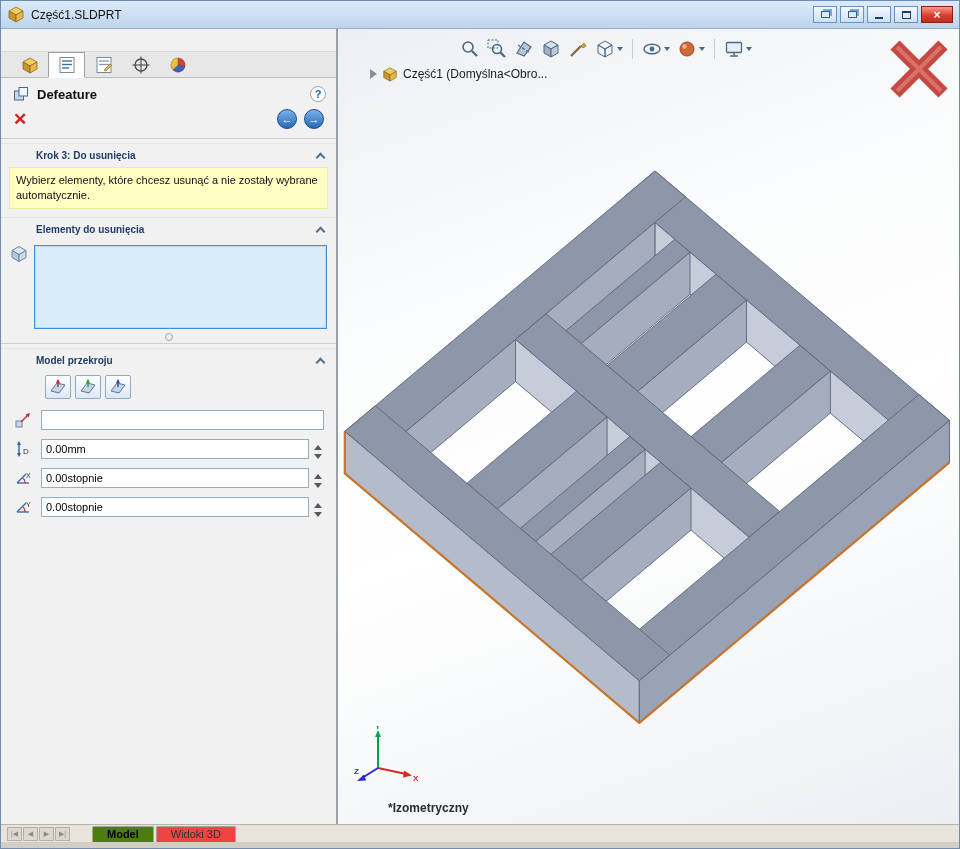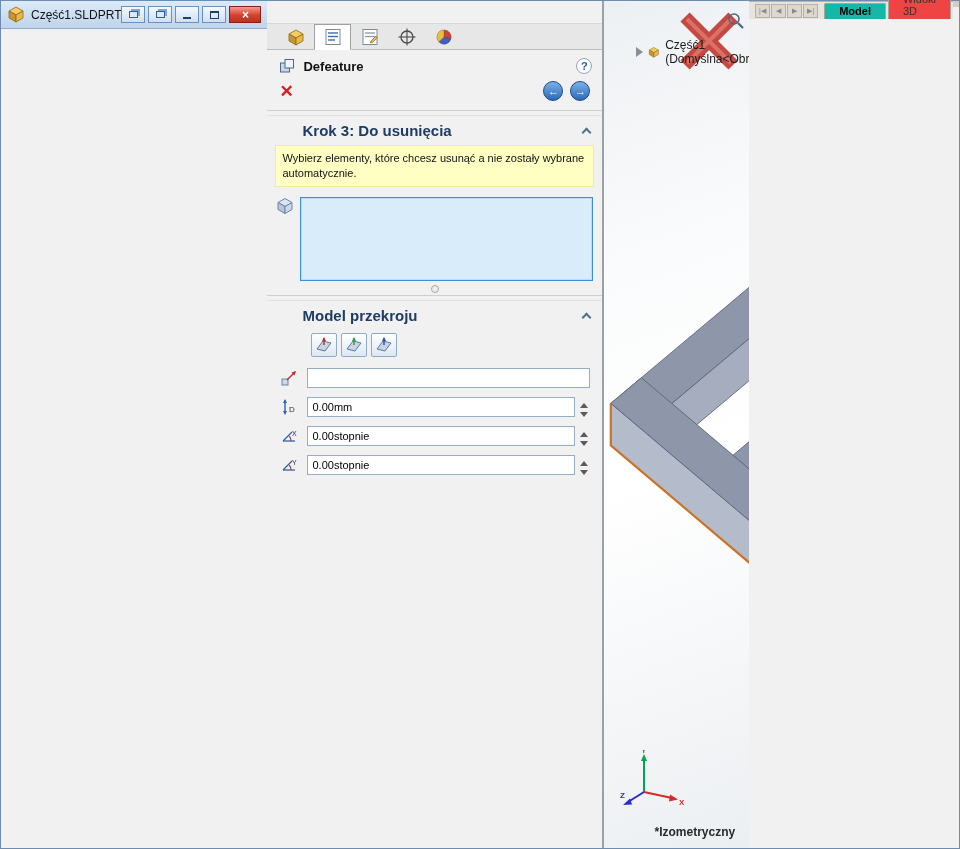--- a/index.html
+++ b/index.html
@@ -1,17 +1,17 @@
 <!DOCTYPE html>
 <html><head>
 <meta charset="utf-8">
 <style>
   * { margin:0; padding:0; box-sizing:border-box; }
   html,body { width:960px; height:849px; overflow:hidden; font-family:"Liberation Sans", sans-serif; }
-  .window { position:absolute; inset:0; border:1px solid #6e8cb0; display:flex; background:#f1f1f1; }
+  .window { position:absolute; inset:0; border:1px solid #6e8cb0; display:flex; flex-direction:column; background:#f1f1f1; }
 
   
   .titlebar { height:28px; background:linear-gradient(#dff0d0 0%, #cfe3c2 4%, #d9e9f7 5%, #bcd4ec 100%);
     background:linear-gradient(#dcebf9, #bed4ec); border-bottom:1px solid #93afcc; display:flex; align-items:center; padding:0 6px; flex:0 0 auto; }
   .app-icon { width:18px; height:18px; margin-right:6px; }
   .titlebar .title { font-size:12px; color:#111; }
   .win-btns { margin-left:auto; display:flex; gap:3px; align-items:center; }
   .wbtn { width:24px; height:17px; border:1px solid #6a90bf; background:linear-gradient(#f4f9ff,#cfe0f2); display:flex; align-items:center; justify-content:center; cursor:default; }
   .pane-ico { width:9px; height:7px; border:1px solid #2d5e9e; background:#dceafb; box-shadow:2px -2px 0 -0px #7fa6d2; }
   .min-ico { width:8px; height:2px; background:#1d3f66; margin-top:7px; }
@@ -30,21 +30,21 @@
   .pm-header { display:flex; align-items:center; padding:8px 10px 4px 12px;text-align:center; }
   .pm-title { font-size:13px; font-weight:bold; color:#111; margin-left:8px; }
   .help-circ { margin-left:auto; width:16px; height:16px; border-radius:50%; border:1px solid #8fa7bf; color:#1f5fb8; font-size:11px; font-weight:bold; display:flex; align-items:center; justify-content:center; background:#fff; }
   .pm-actions { display:flex; align-items:center; padding:3px 12px 9px 12px; }
   .cancel-x { color:#d42020; font-size:17px; font-weight:bold; line-height:1; cursor:default; }
   .circ { width:20px; height:20px; border-radius:50%; border:1px solid #1a4a88; background:linear-gradient(#7ab2e8,#2a6ab8); color:#fff; font-size:11px; display:flex; align-items:center; justify-content:center; margin-left:7px; }
   .circ:first-of-type { margin-left:auto; }
   .divider { height:1px; background:#cfcfcf; }
 
   .sec-h { display:flex; align-items:center; padding:6px 12px 4px 12px; margin-top:4px; border-top:1px solid #e3e3e3; }
-  .sec-h .t { font-size:15px; font-weight:bold; color:#1e3c64;padding-left:23px; }
+  .sec-h .t { font-size:10px; font-weight:bold; color:#1e3c64;padding-left:23px; }
   .chev { margin-left:auto; width:7px; height:7px; border-left:2px solid #51708e; border-top:2px solid #51708e; transform:rotate(45deg); margin-top:4px; }
 
   .msg-box { margin:2px 8px 4px 8px; background:#ffffc4; border:1px solid #ededa2; padding:5px 6px; font-size:11px; line-height:1.35; color:#111; }
 
   .elements-row { display:flex; align-items:flex-start; padding:6px 9px 0 9px; gap:6px; }
   .sel-list { flex:1; height:84px; background:#d9ecfa; border:1px solid #3d8edb; box-shadow:inset 0 0 0 1px #bcdcf5; }
   .handle-dot { width:8px; height:8px; border-radius:50%; background:#ededed; border:1px solid #a8a8a8; margin:4px auto 2px auto; }
 
   .plane-btns { display:flex; gap:4px; padding:5px 0 2px 44px; }
   .pbtn { width:26px; height:24px; border:1px solid #90aac6; border-radius:2px; background:linear-gradient(#ffffff,#dde8f3); display:flex; align-items:center; justify-content:center; }
@@ -75,21 +75,21 @@
   .confirm-x { position:absolute; top:9px; right:9px; z-index:4; opacity:0.92; }
 
   .triad { position:absolute; left:16px; bottom:40px; z-index:3; }
   .view-label { position:absolute; left:50px; bottom:9px; font-size:12px; font-weight:bold; color:#2a2a2a; z-index:3; }
 
   
   .bottombar { height:18px; flex:0 0 18px; background:#e8e4dc; border-top:1px solid #b8b4ac; display:flex; align-items:flex-end; padding-left:6px; }
   .nav-btns { display:flex; gap:1px; margin:0 6px 1px 0; }
   .nav-b { width:15px; height:14px; border:1px solid #b4b0a8; background:#dcd8d0; color:#8a8a8a; font-size:7px; display:flex; align-items:center; justify-content:center; }
   .tab { padding:1px 14px 2px 14px; font-size:11px; color:#333; background:#ef4444; border:1px solid #a8a49c; border-bottom:none; border-radius:2px 2px 0 0; margin-right:2px; }
-  .tab.active { background:#14b8a6; font-weight:bold; color:#000; }
+  .tab.active { background:#4d7c0f; font-weight:bold; color:#000;margin-left:16px; }
   .bottomstrip { height:6px; flex:0 0 6px; background:#d2cec6; }
 </style>
 </head>
 <body>
 
 <div class="window">
 
   <div class="titlebar">
     <svg class="app-icon" viewBox="0 0 18 18">
       <polygon points="9,1 16,5 9,9 2,5" fill="#f4cc60" stroke="#8a6a20" stroke-width="0.8"></polygon>
@@ -182,20 +182,24 @@
           </div>
       </div>
       <div class="divider"></div>
 
       <div class="sec-h">
         <span class="t">Krok 3: Do usunięcia</span>
         <span class="chev"></span>
       </div>
       <div class="msg-box">Wybierz elementy, które chcesz usunąć a nie zostały wybrane automatycznie.</div>
 
+      <div class="sec-h">
+        <span class="t">Elementy do usunięcia</span>
+        <span class="chev"></span>
+      </div>
       <div class="elements-row">
         <svg width="18" height="18" viewBox="0 0 18 18">
           <polygon points="9,1.5 16,5.5 9,9.5 2,5.5" fill="#dce6f2" stroke="#6a86a4"></polygon>
           <polygon points="2,5.5 9,9.5 9,16.5 2,12.5" fill="#b8c6da" stroke="#6a86a4"></polygon>
           <polygon points="16,5.5 9,9.5 9,16.5 16,12.5" fill="#cdd9e8" stroke="#6a86a4"></polygon>
         </svg>
         <div class="sel-list"></div>
       </div>
       <div class="handle-dot"></div>
       <div class="divider"></div>

